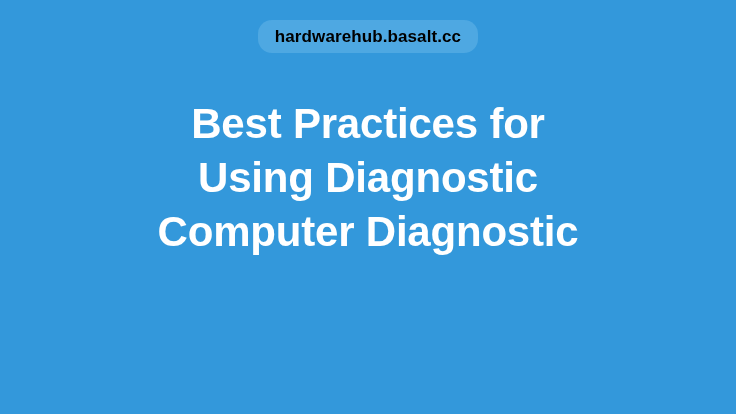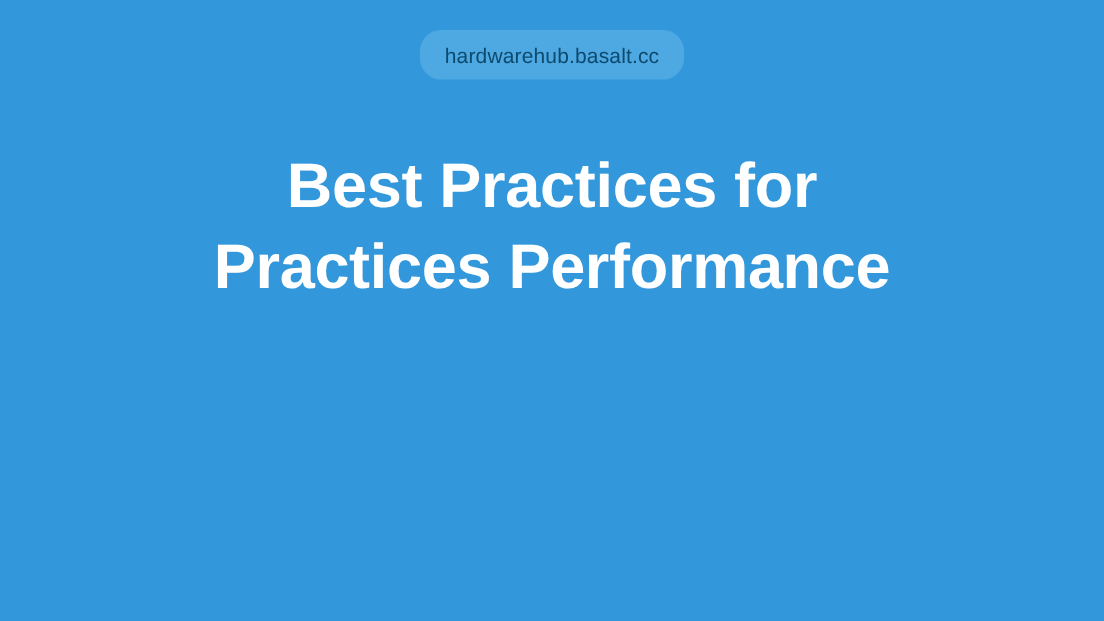--- a/index.html
+++ b/index.html
@@ -39,23 +39,23 @@
     align-items: center;
     justify-content: center;
     height: 33px;
     padding: 0 17px;
     border-radius: 14px;
     background: #4ea8e2;
     box-sizing: border-box;
   }
 
   .url-badge-text {
-    color: #0c4a6e;
-    font-size: 14px;
-    font-weight: 400;
+    color: #000000;
+    font-size: 17px;
+    font-weight: 700;
     letter-spacing: 0.1px;
     line-height: 1;
     white-space: nowrap;
   }
 
   
   .headline {
     position: absolute;
     top: 97px;
     left: 0;
@@ -81,16 +81,17 @@
 <div class="card">
 
   <div class="url-badge-wrap">
     <div class="url-badge">
       <span class="url-badge-text">hardwarehub.basalt.cc</span>
     </div>
   </div>
 
   <div class="headline">
     <span class="headline-line">Best Practices for</span>
-    <span class="headline-line">Practices Performance</span>
+    <span class="headline-line">Using Diagnostic</span>
+    <span class="headline-line">Computer Diagnostic</span>
   </div>
 
 </div>
 
 </body></html>

